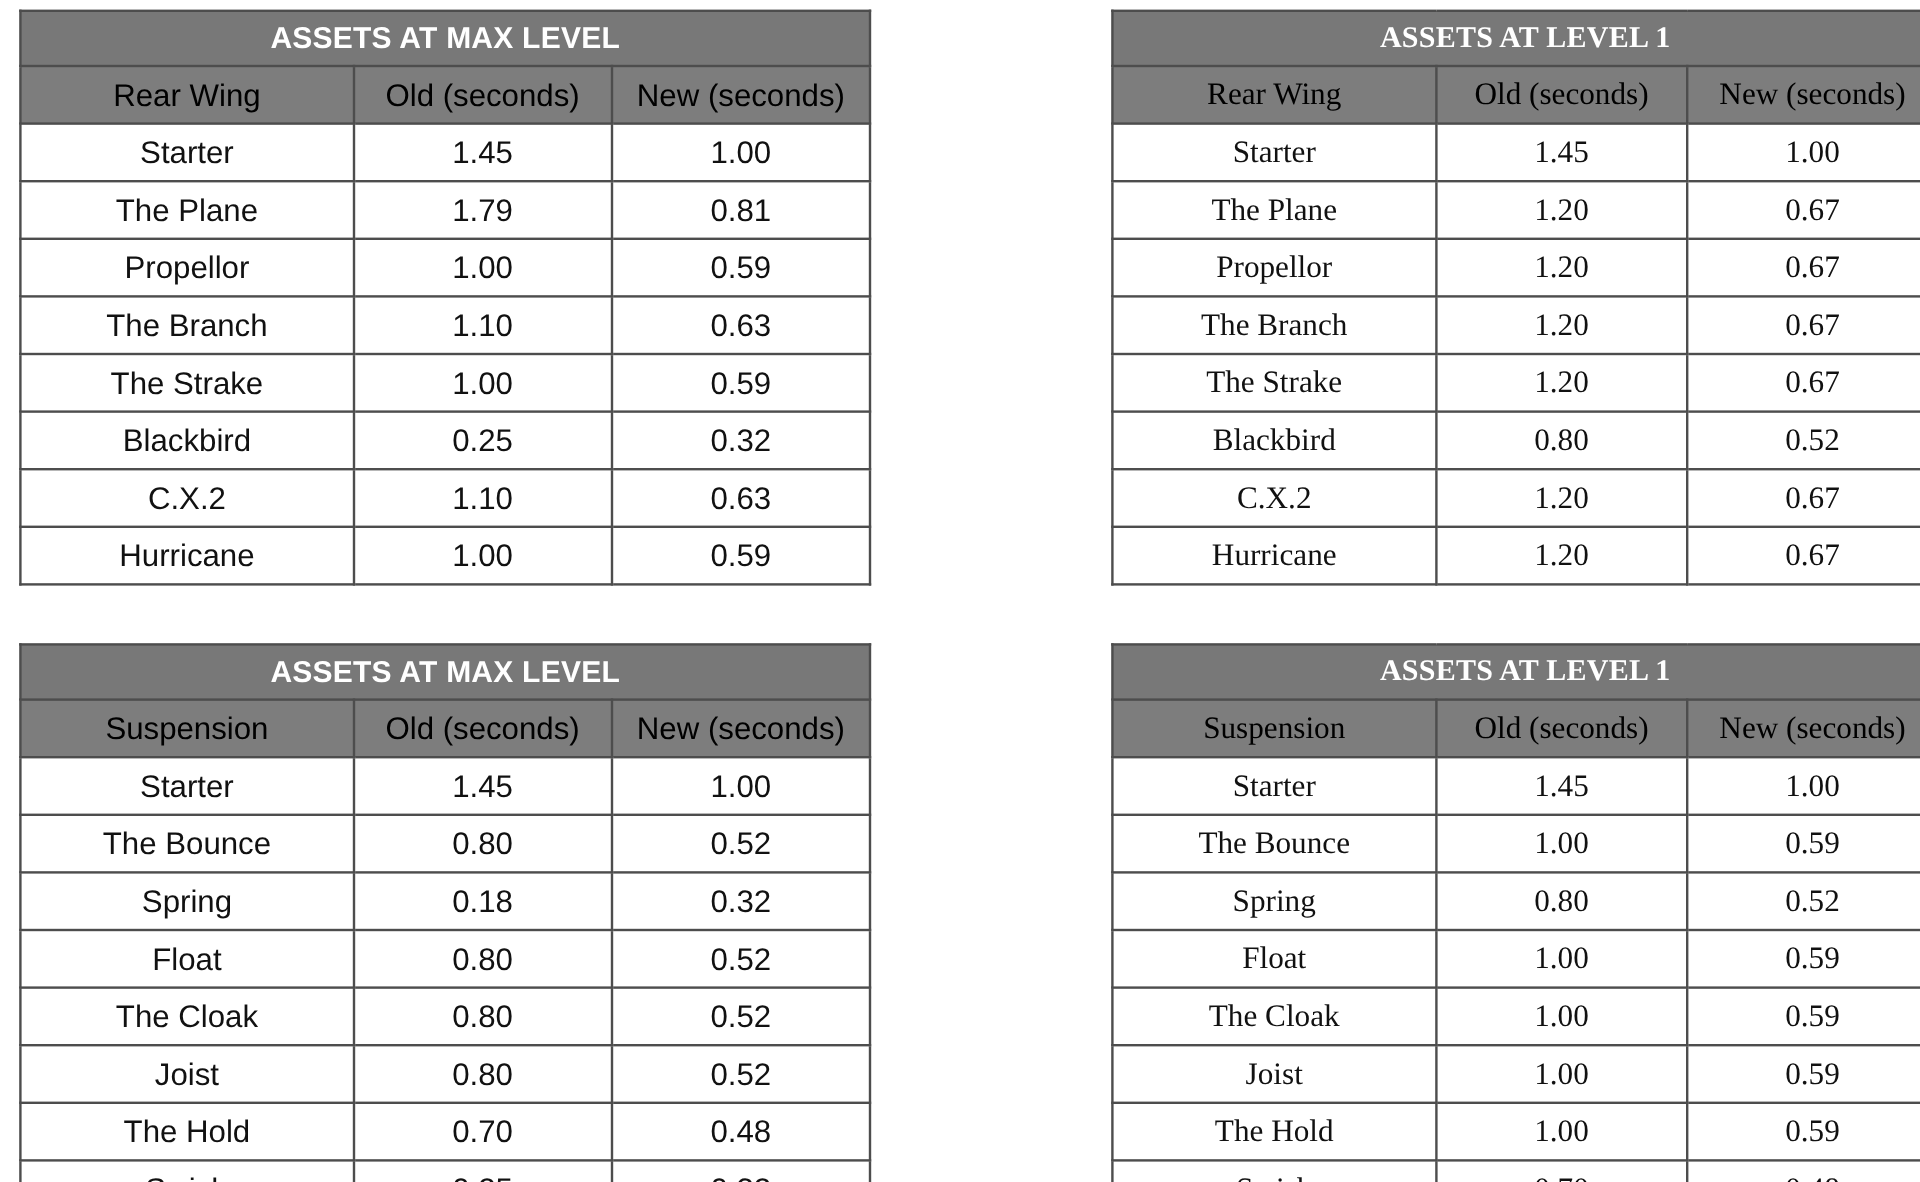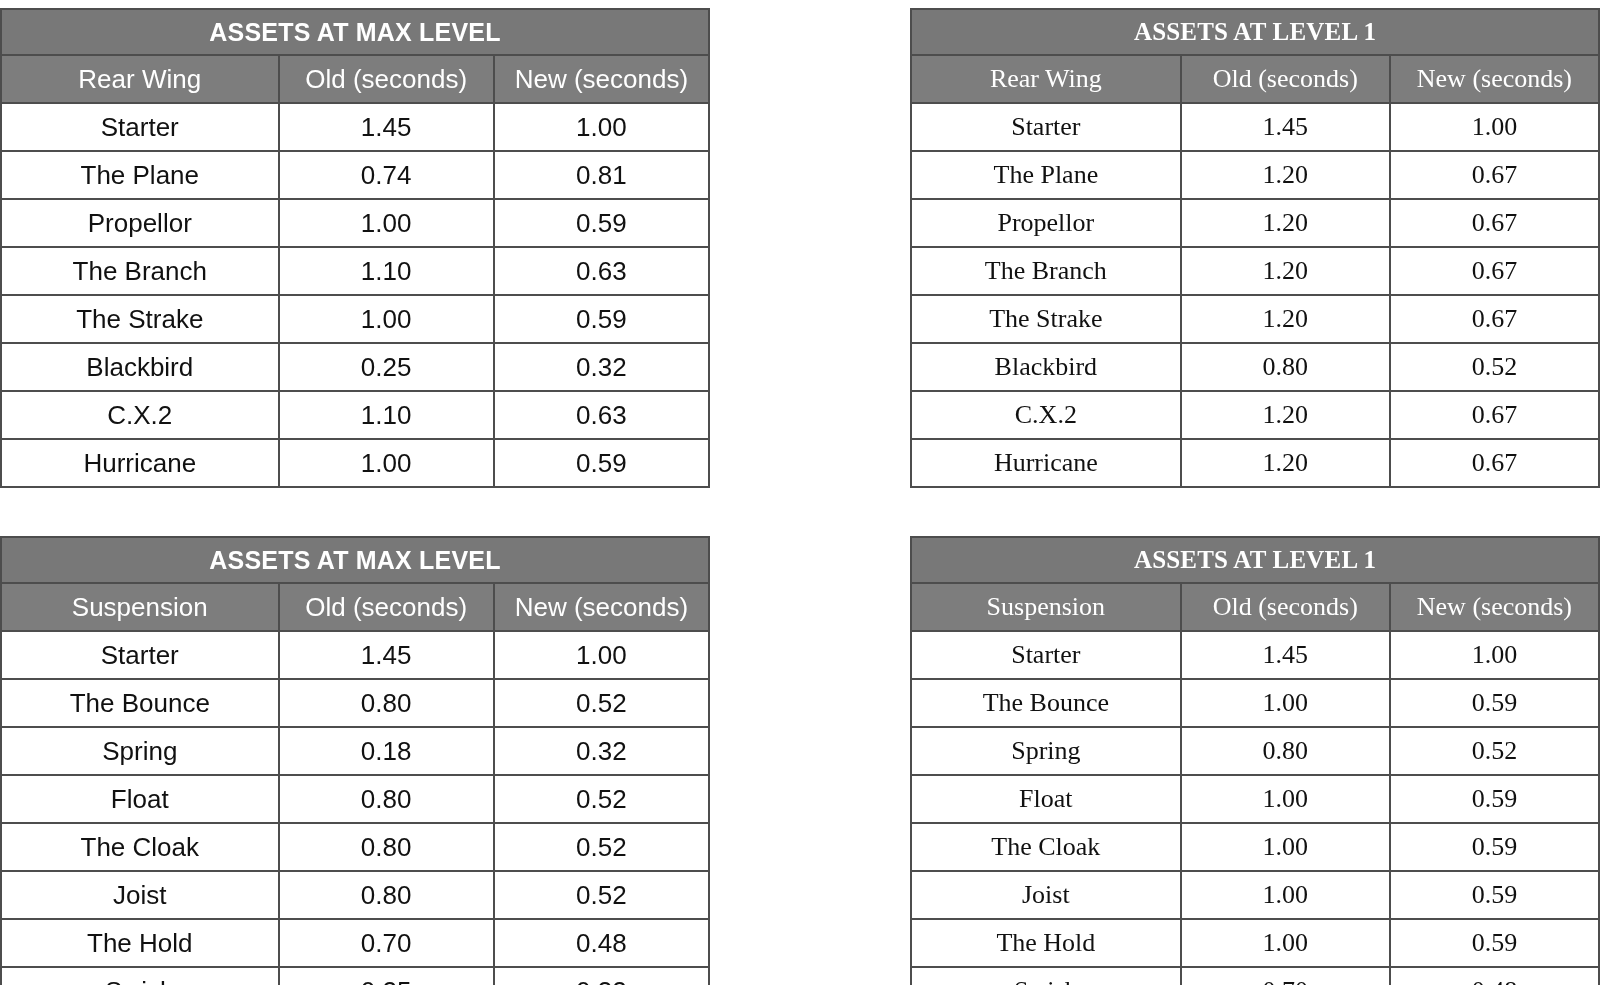--- a/index.html
+++ b/index.html
@@ -27,20 +27,21 @@
     grid-template-rows: auto 48px auto;
     align-items: start;
   }
   .cellbox { width: 100%; }
   .spacer { width: 100%; height: 100%; }
 
   table.tbl {
     border-collapse: collapse;
     table-layout: fixed;
     background: #ffffff;
+    margin-left: 16px;
   }
   table.tbl.left  { width: 710px; }
   table.tbl.right { width: 690px; font-family: Liberation Serif, serif; }
 
   table.tbl col.c1 { width: 39.2%; }
   table.tbl col.c2 { width: 30.4%; }
   table.tbl col.c3 { width: 30.4%; }
 
   .tbl th, .tbl td {
     border: 2px solid #4d4d4d;
@@ -55,21 +56,21 @@
   .tbl .title-row th {
     background: #787878;
     color: #ffffff;
     font-weight: bold;
     font-size: 25px;
     letter-spacing: 0.2px;
     height: 44px;
   }
   .tbl .head-row th {
     background: #7d7d7d;
-    color: #ffffff;
+    color: #000000;
     font-weight: normal;
     font-size: 26px;
     height: 46px;
   }
   .tbl tbody td {
     background: #ffffff;
     color: #111111;
   }
   .tbl tbody td.name { }
 </style>
@@ -97,21 +98,21 @@
           </tr>
         </thead>
         <tbody>
           <tr>
             <td class="name">Starter</td>
             <td>1.45</td>
             <td>1.00</td>
           </tr>
           <tr>
             <td class="name">The Plane</td>
-            <td>0.74</td>
+            <td>1.79</td>
             <td>0.81</td>
           </tr>
           <tr>
             <td class="name">Propellor</td>
             <td>1.00</td>
             <td>0.59</td>
           </tr>
           <tr>
             <td class="name">The Branch</td>
             <td>1.10</td>

